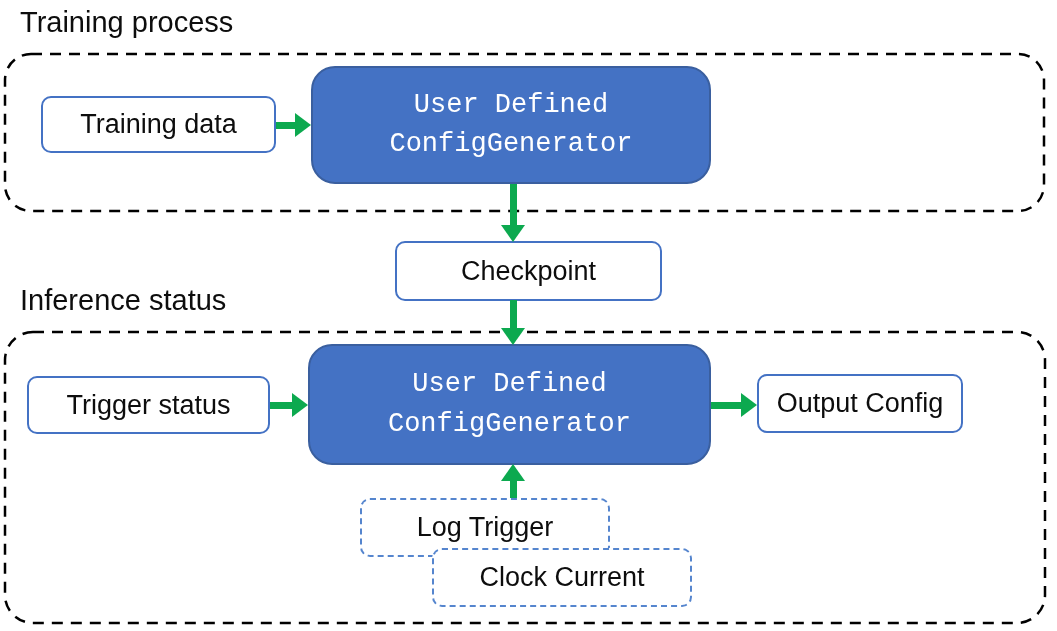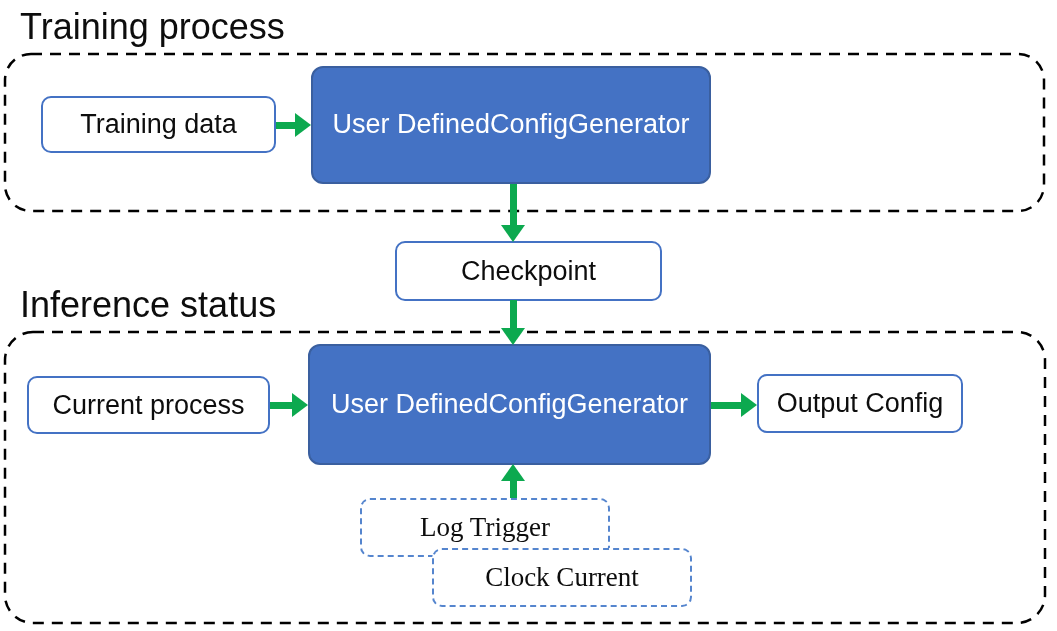--- a/index.html
+++ b/index.html
@@ -18,21 +18,21 @@
   body{font-family:"Liberation Sans", sans-serif;color:var(--text-dark);}
   .canvas{
     position:relative;
     width:1057px;height:631px;
     background:var(--bg);
     overflow:hidden;
   }
   .containers-svg{position:absolute;left:0;top:0;z-index:0;}
   .section-label{
     position:absolute;
-    font-size:36px;
+    font-size:29px;
     color:var(--text-dark);
     white-space:nowrap;
     z-index:2;
   }
   .label-training{left:20px;top:6px;}
   .label-inference{left:20px;top:284px;}
 
   .node{
     position:absolute;
     display:flex;align-items:center;justify-content:center;
@@ -43,31 +43,31 @@
   }
   .white-box{
     background:var(--bg);
     border:2px solid var(--outline-blue);
     border-radius:10px;
     color:var(--text-dark);
   }
   .blue-box{
     background:var(--box-fill);
     border:2.5px solid var(--box-border);
-    border-radius:12px;
+    border-radius:24px;
     color:var(--text-light);
-    flex-direction:row;
+    flex-direction:column;
     line-height:1.45;
+    font-family:Liberation Mono, monospace;
   }
   .trigger-box{
     background:var(--bg);
     border:2px dashed var(--trigger-border);
     border-radius:10px;
     color:var(--text-dark);
-    font-family:Liberation Serif, serif;
   }
 
   .box-training-data{left:41px;top:96px;width:235px;height:57px;}
   .box-generator-train{left:311px;top:66px;width:400px;height:118px;}
   .box-checkpoint{left:395px;top:241px;width:267px;height:60px;z-index:3;}
   .box-current-status{left:27px;top:376px;width:243px;height:58px;}
   .box-generator-infer{left:308px;top:344px;width:403px;height:121px;}
   .box-output-config{left:757px;top:374px;width:206px;height:59px;}
   .box-log-trigger{left:360px;top:498px;width:250px;height:59px;z-index:2;}
   .box-clock-trigger{left:432px;top:548px;width:260px;height:59px;z-index:3;}
@@ -129,21 +129,21 @@
   <div class="node blue-box box-generator-train">
     <span>User Defined</span>
     <span>ConfigGenerator</span>
   </div>
 
   <div class="node white-box box-checkpoint">
     <span>Checkpoint</span>
   </div>
 
   <div class="node white-box box-current-status">
-    <span>Current process</span>
+    <span>Trigger status</span>
   </div>
 
   <div class="node blue-box box-generator-infer">
     <span>User Defined</span>
     <span>ConfigGenerator</span>
   </div>
 
   <div class="node white-box box-output-config">
     <span>Output Config</span>
   </div>

